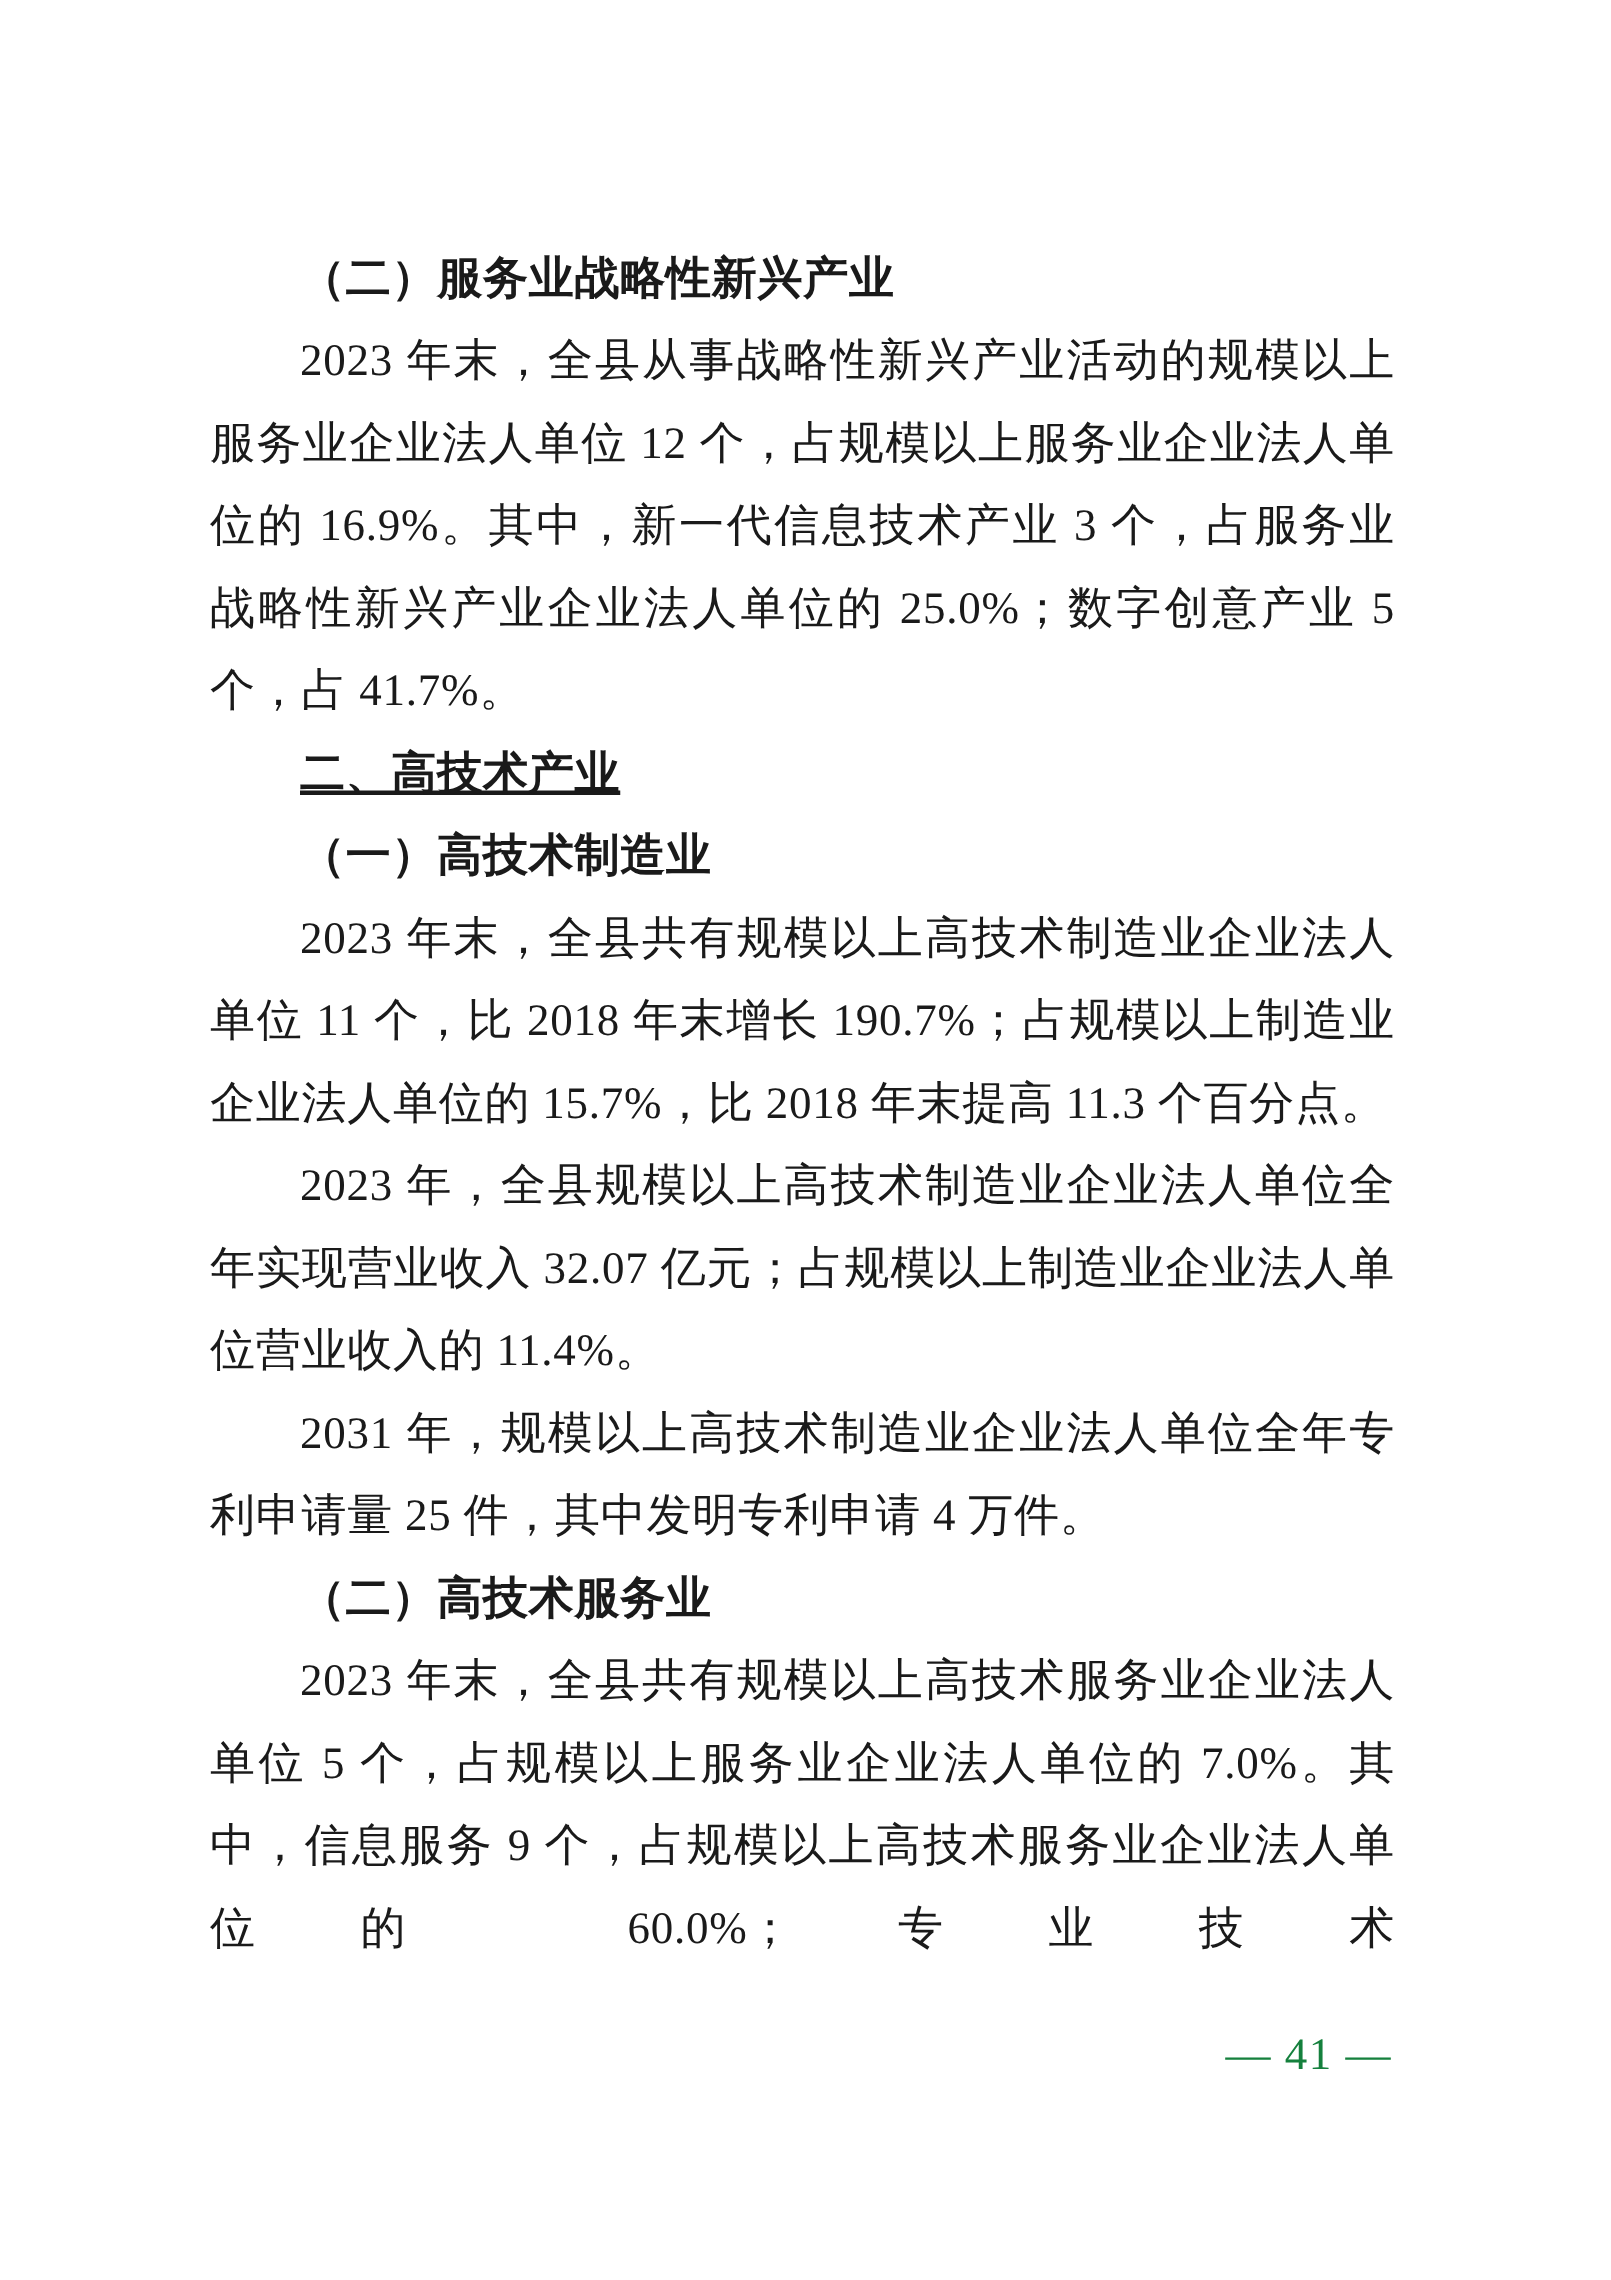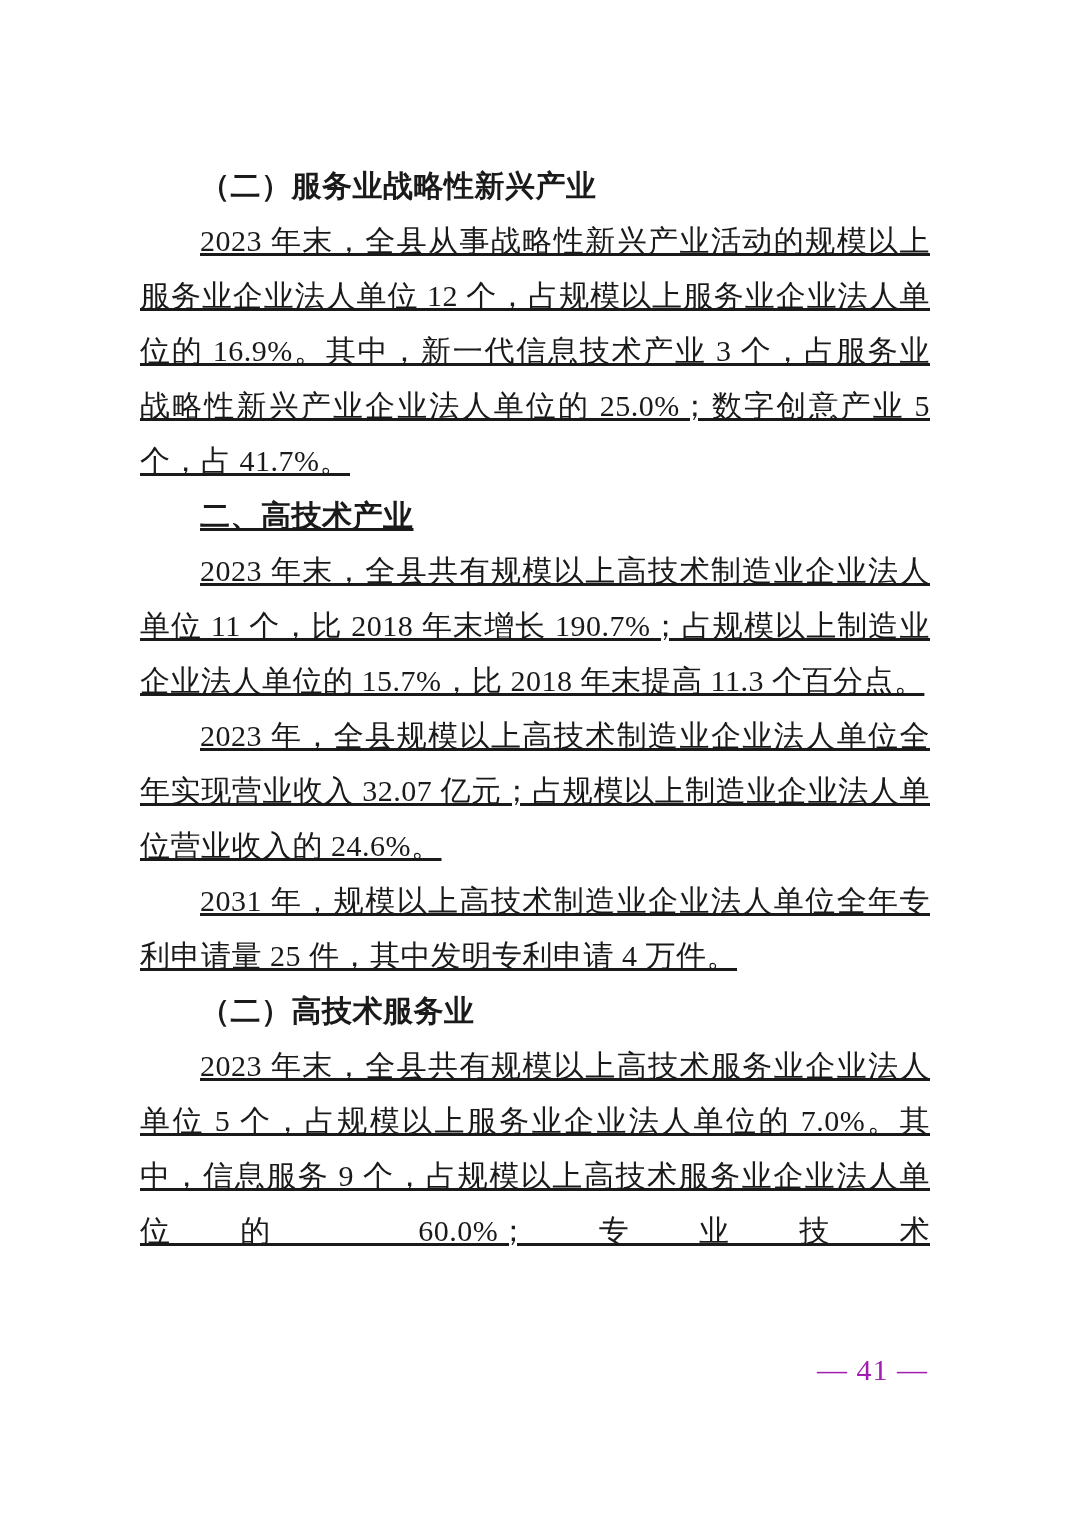--- a/index.html
+++ b/index.html
@@ -25,21 +25,20 @@
   .doc-body p {
     margin: 0;
     font-size: 30px;
     line-height: 55px;
     text-indent: 2em;
     letter-spacing: 0.5px;
   }
   .paragraph {
     text-align: justify;
     text-align-last: left;
-    text-decoration: underline;
   }
   .paragraph.cut {
     
     text-align-last: justify;
   }
   .heading-kai {
     font-weight: bold;
     font-family: "Liberation Serif", "DejaVu Serif", serif;
   }
   .heading-hei {
@@ -47,32 +46,33 @@
     font-family: "Liberation Sans", "DejaVu Sans", sans-serif;
     text-decoration: underline;
   }
   .page-number {
     position: absolute;
     top: 1348px;
     right: 146px;
     font-size: 30px;
     line-height: 44px;
     letter-spacing: 1px;
-    color: #a21caf;
+    color: #15803d;
     font-family: "Liberation Serif", "DejaVu Serif", serif;
   }
 </style>
 </head>
 <body>
 
 <div class="page">
   <div class="doc-body">
       <p class="heading-kai">（二）服务业战略性新兴产业</p>
       <p class="paragraph">2023 年末，全县从事战略性新兴产业活动的规模以上服务业企业法人单位 12 个，占规模以上服务业企业法人单位的 16.9%。其中，新一代信息技术产业 3 个，占服务业战略性新兴产业企业法人单位的 25.0%；数字创意产业 5 个，占 41.7%。</p>
       <p class="heading-hei">二、高技术产业</p>
+      <p class="heading-kai">（一）高技术制造业</p>
       <p class="paragraph">2023 年末，全县共有规模以上高技术制造业企业法人单位 11 个，比 2018 年末增长 190.7%；占规模以上制造业企业法人单位的 15.7%，比 2018 年末提高 11.3 个百分点。</p>
-      <p class="paragraph">2023 年，全县规模以上高技术制造业企业法人单位全年实现营业收入 32.07 亿元；占规模以上制造业企业法人单位营业收入的 24.6%。</p>
+      <p class="paragraph">2023 年，全县规模以上高技术制造业企业法人单位全年实现营业收入 32.07 亿元；占规模以上制造业企业法人单位营业收入的 11.4%。</p>
       <p class="paragraph">2031 年，规模以上高技术制造业企业法人单位全年专利申请量 25 件，其中发明专利申请 4 万件。</p>
       <p class="heading-kai">（二）高技术服务业</p>
       <p class="paragraph cut">2023 年末，全县共有规模以上高技术服务业企业法人单位 5 个，占规模以上服务业企业法人单位的 7.0%。其中，信息服务 9 个，占规模以上高技术服务业企业法人单位的 60.0%；专业技术</p>
     </div>
   <div class="page-number">— 41 —</div>
 </div>
 
 </body></html>

